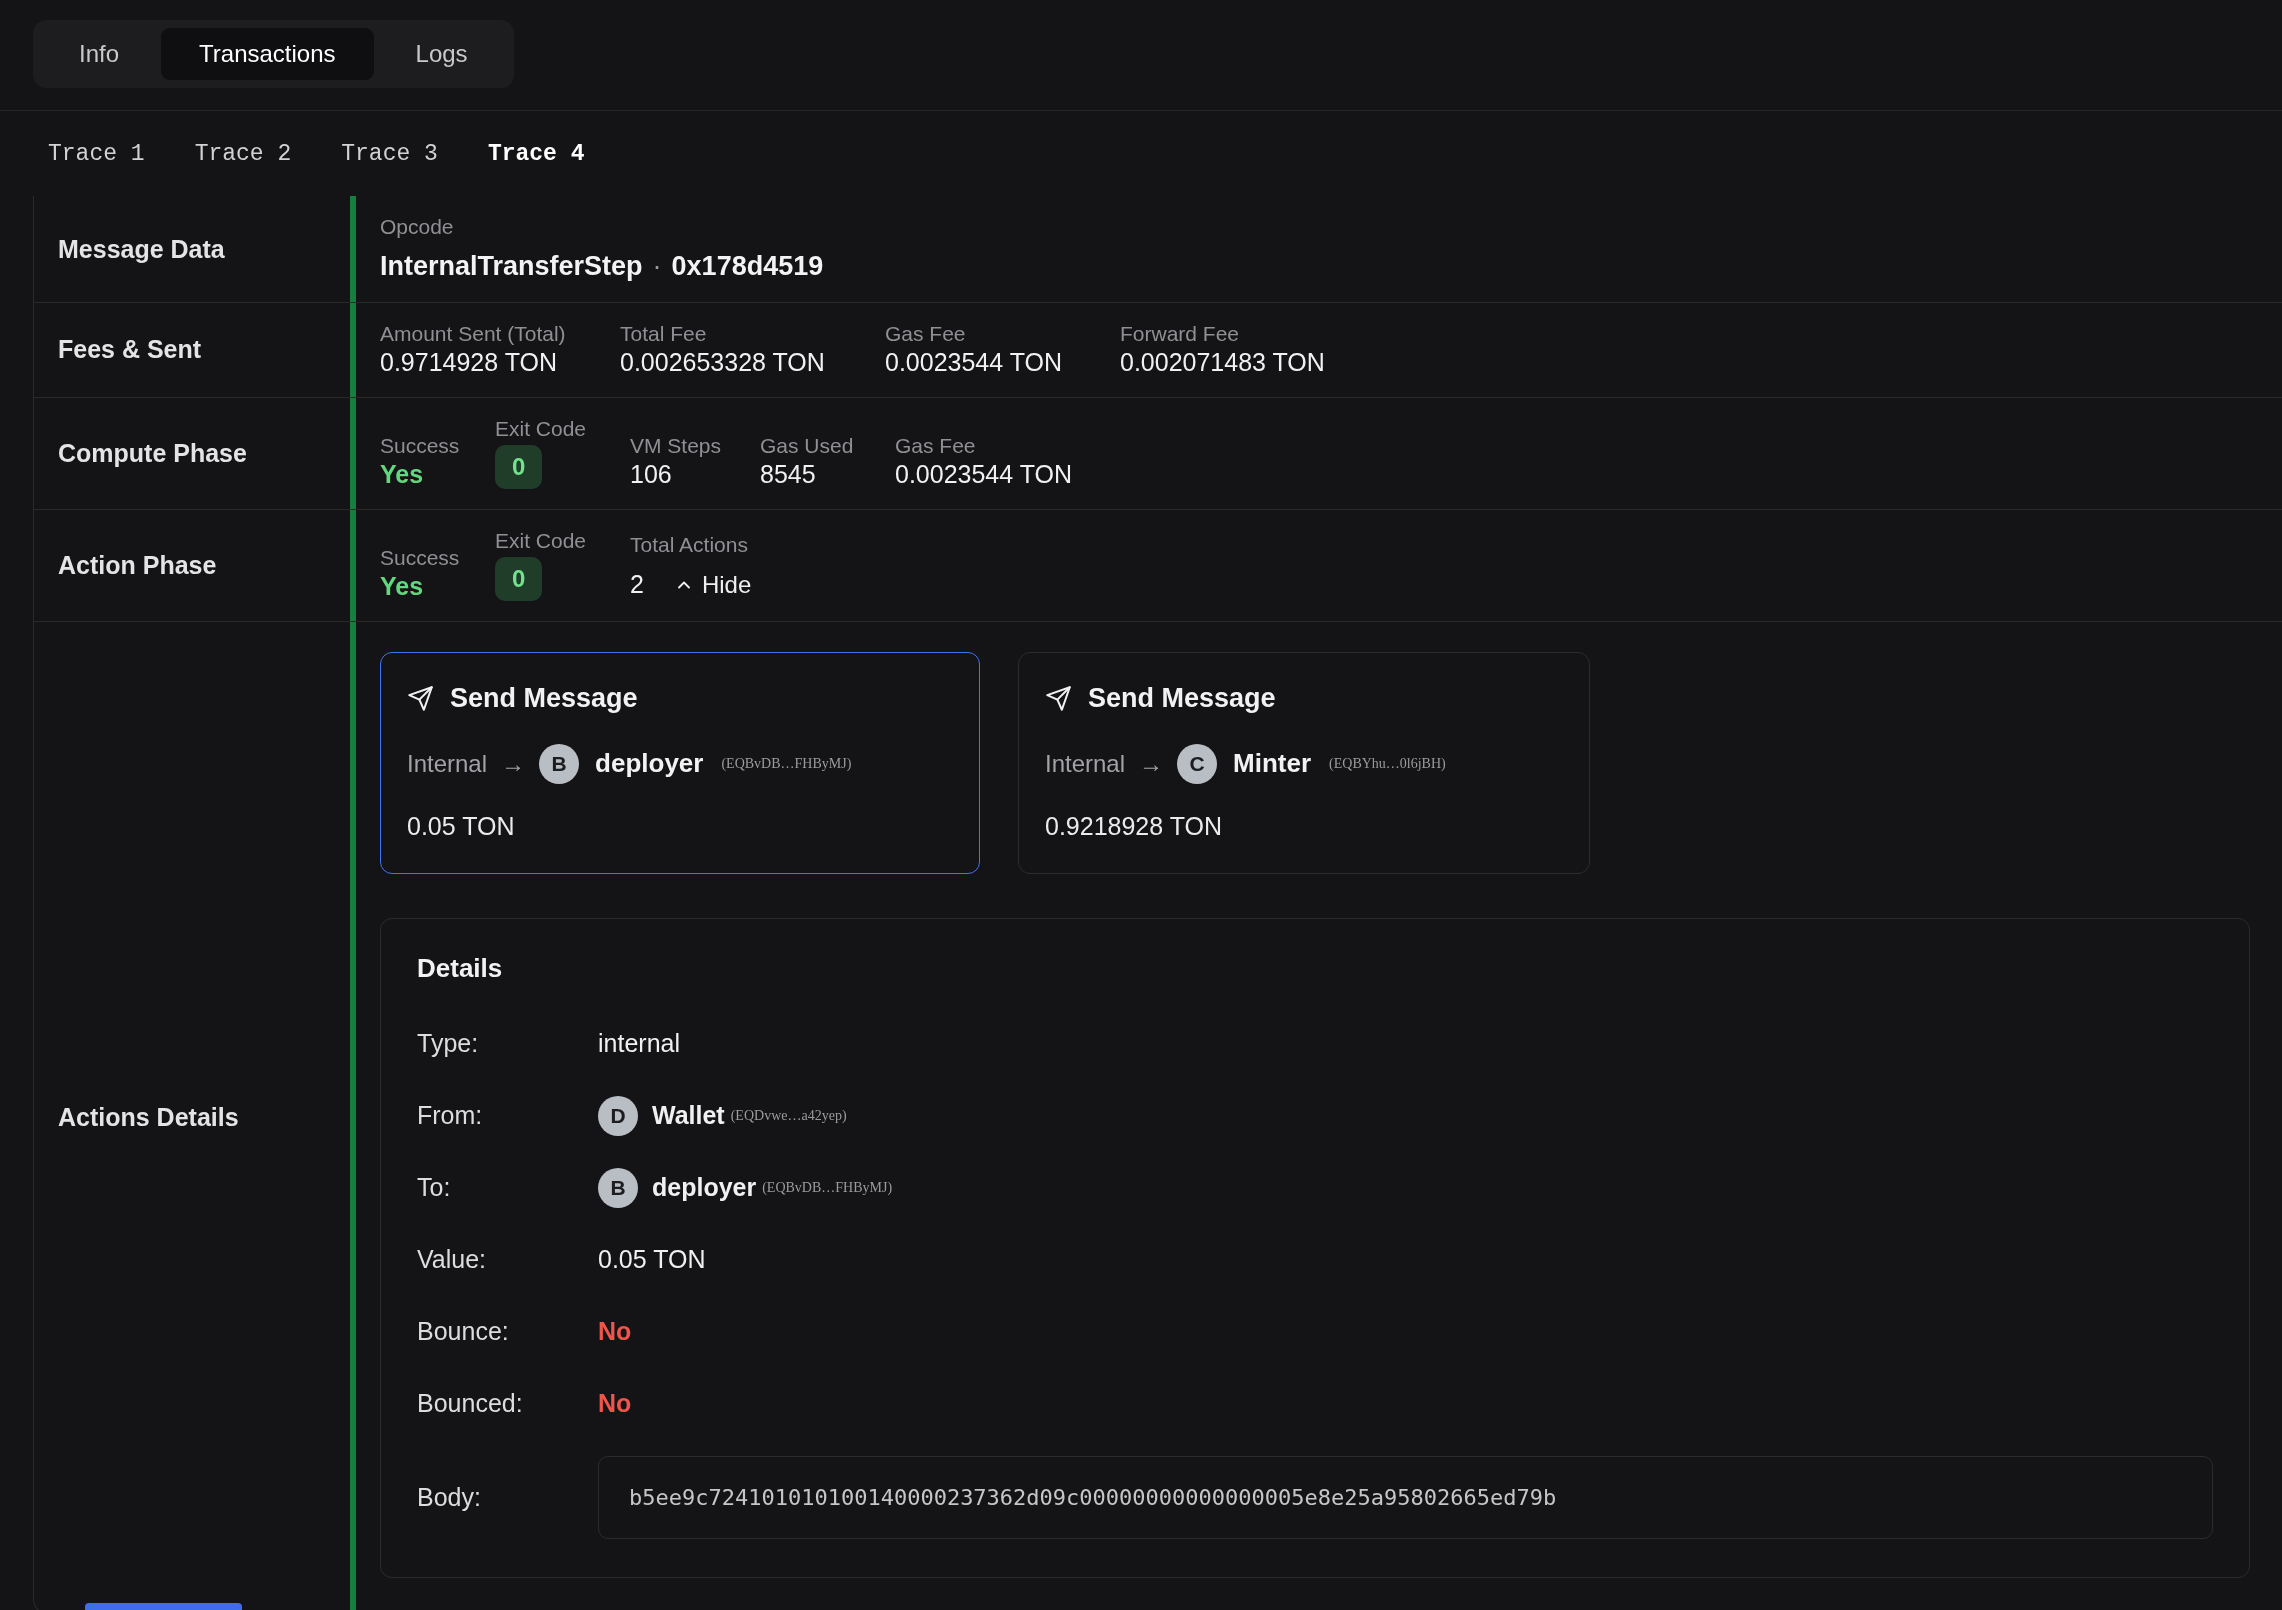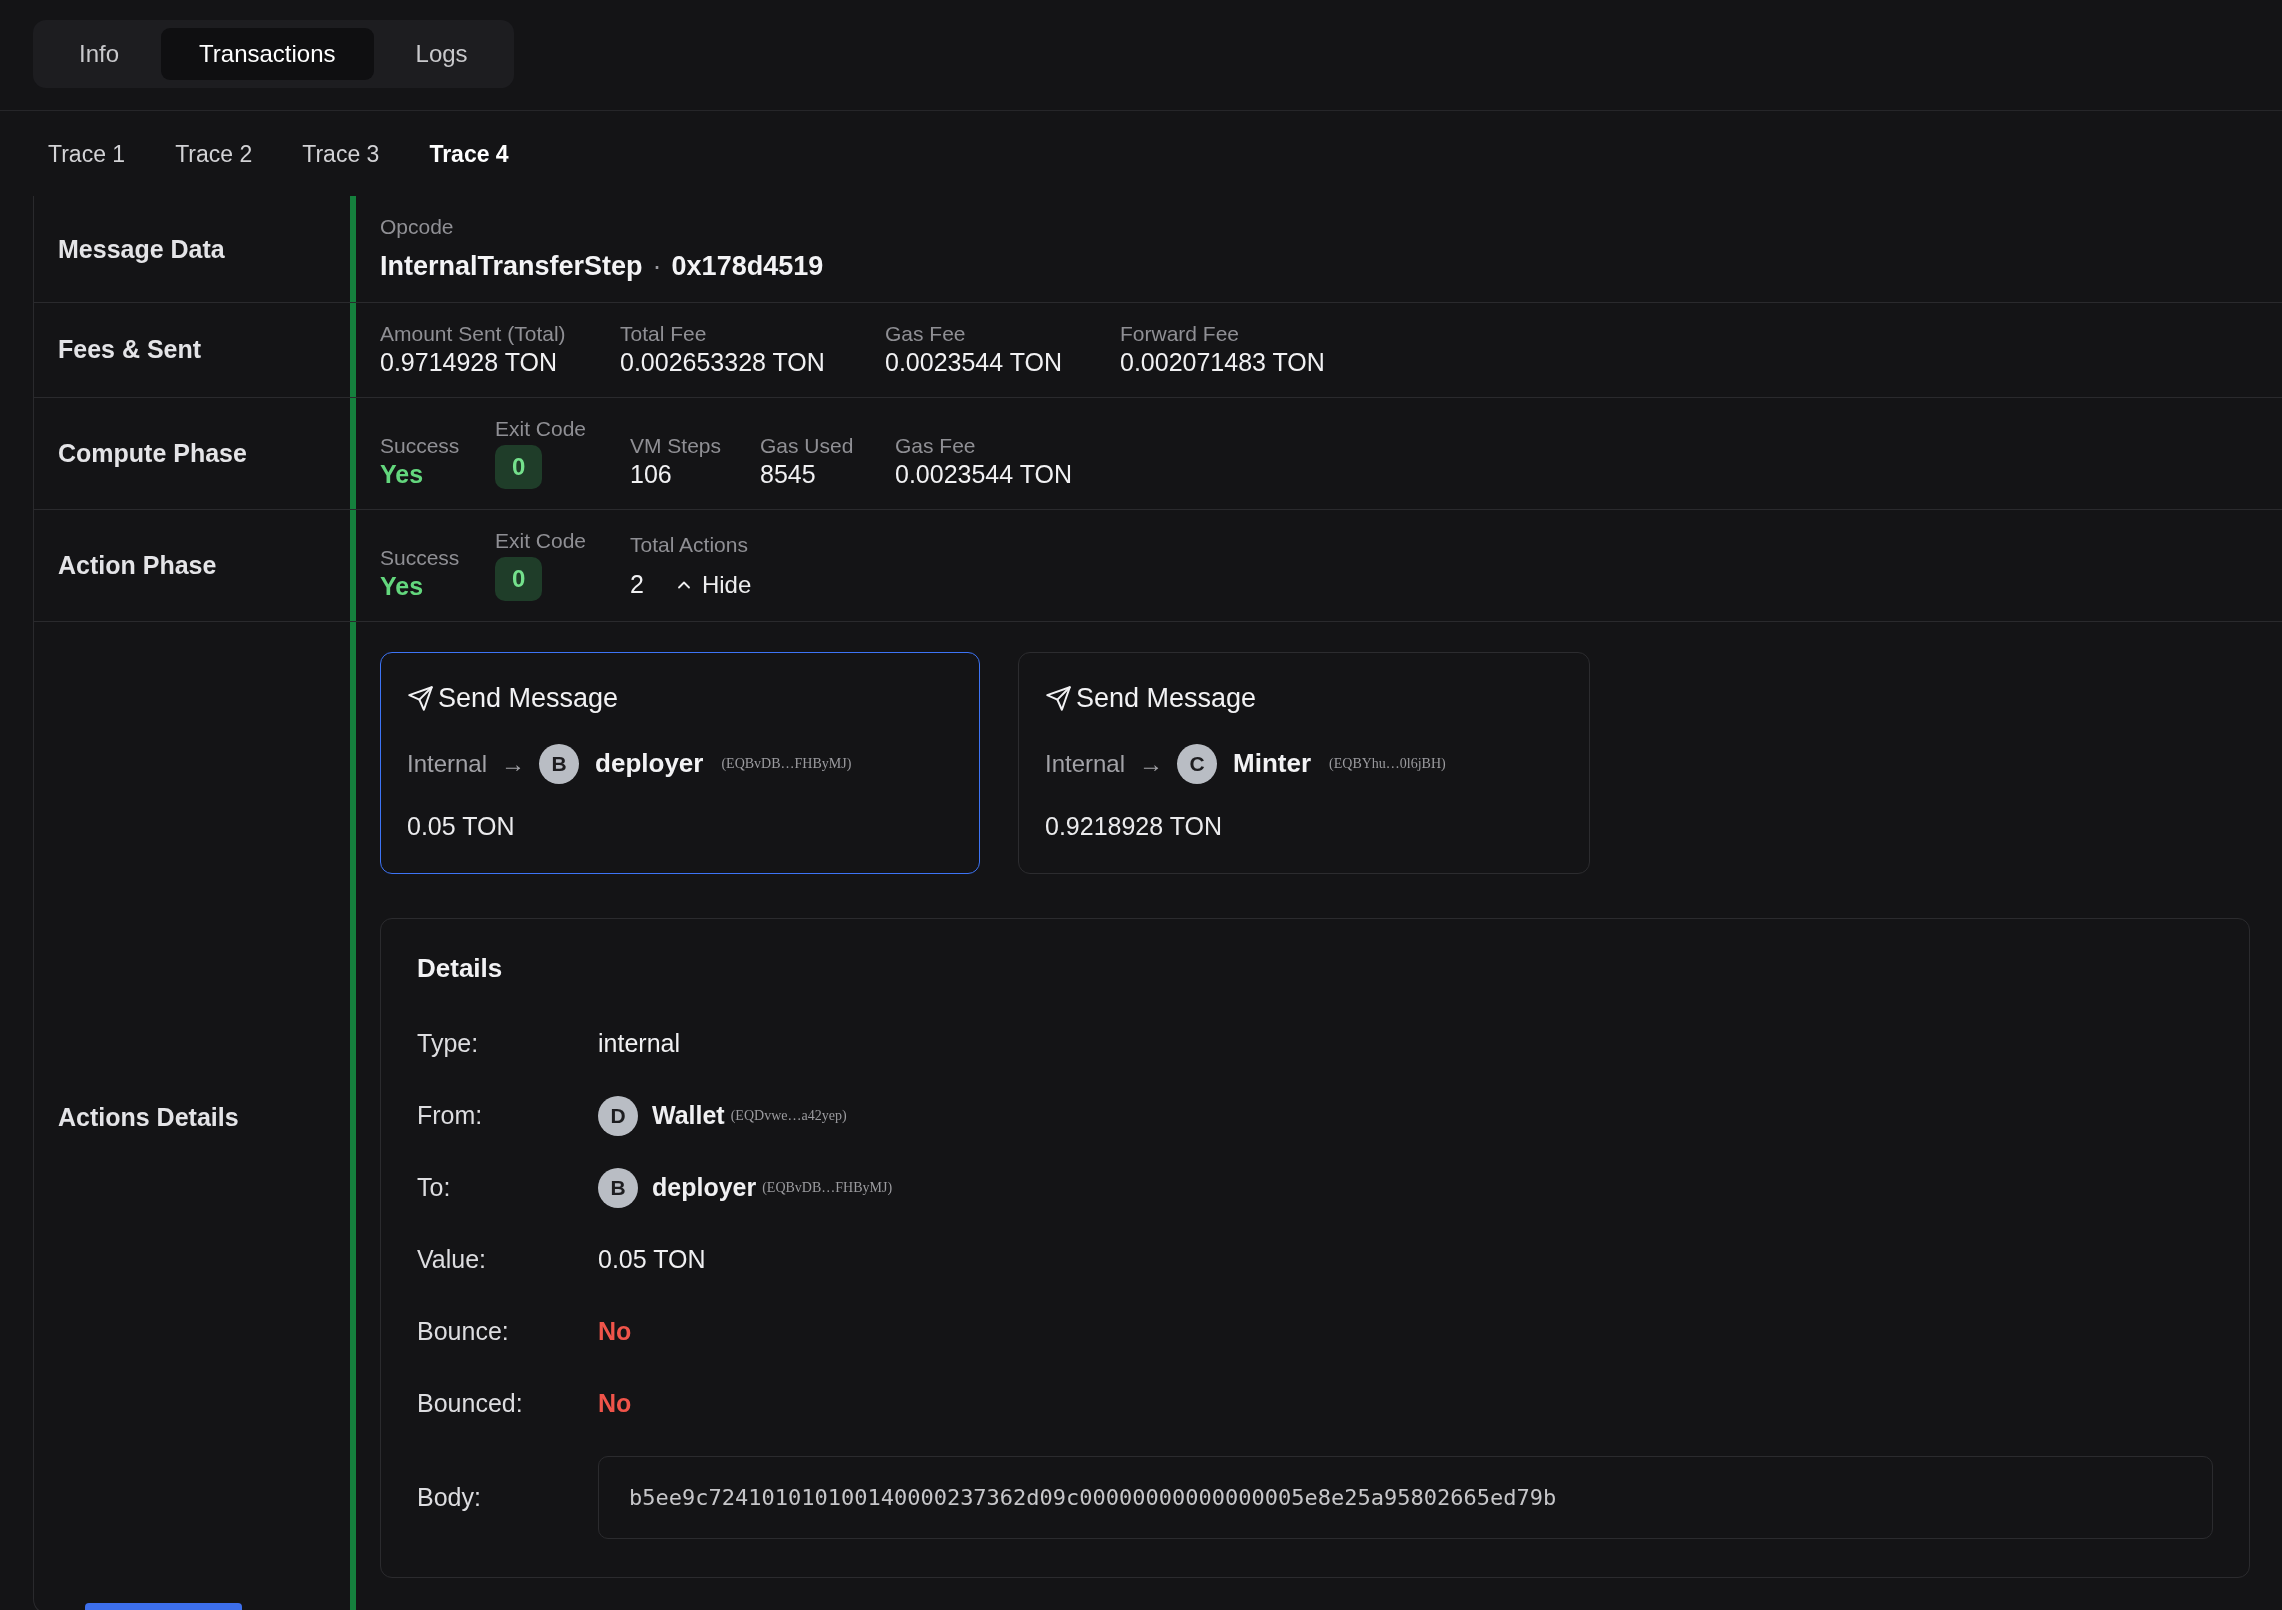--- a/index.html
+++ b/index.html
@@ -20,21 +20,21 @@
   .tab {
     background:transparent; border:0; cursor:pointer;
     color:#c9c9cc; font-family:inherit; font-size:24px;
     padding:14px 38px; border-radius:9px; line-height:1;
   }
   .tab.active { background:#0f0f11; color:#ffffff; font-weight:500; }
   
   .traces { display:flex; gap:50px; padding:28px 0 26px 48px; }
   .trace {
     background:transparent; border:0; cursor:pointer;
-    color:#d2d2d5; font-family:Liberation Sans, sans-serif; font-size:23px; line-height:1; padding:4px 0;
+    color:#d2d2d5; font-family:Liberation Mono, monospace; font-size:23px; line-height:1; padding:4px 0;
   }
   .trace.active { color:#ffffff; font-weight:700; }
   
   .table {
     margin-left:33px; width:2249px;
     border-left:1px solid #2a2a2d;
     border-bottom:1px solid #2a2a2d;
     border-radius:0 0 0 16px;
   }
   .row { display:grid; grid-template-columns:322px 1fr; }
@@ -74,21 +74,21 @@
   }
   
   .cell-actions { padding:30px 32px 36px 24px; }
   .cards { display:flex; gap:38px; }
   .card {
     width:600px; border:1px solid #2c2c2f; border-radius:12px;
     padding:30px 26px 32px 26px; background:#141416; cursor:pointer;
   }
   .card.selected { border:1.5px solid #3d74f6; }
   .card:nth-child(2) { width:572px; }
-  .card-title { display:flex; align-items:center; gap:4px; font-size:27px; font-weight:400; color:#f2f2f4; }
+  .card-title { display:flex; align-items:center; gap:16px; font-size:27px; font-weight:700; color:#f2f2f4; }
   .card-route { display:flex; align-items:center; gap:12px; margin-top:30px; }
   .route-dir { font-size:24px; color:#a2a2a7; }
   .route-arrow { font-size:24px; color:#a2a2a7; margin:0 2px; }
   .badge {
     width:40px; height:40px; border-radius:50%;
     background:#b9bdc4; color:#1d1d20;
     display:inline-flex; align-items:center; justify-content:center;
     font-size:21px; font-weight:700; flex:none;
   }
   .route-name { font-size:26px; font-weight:700; color:#f2f2f4; margin-left:4px; }

